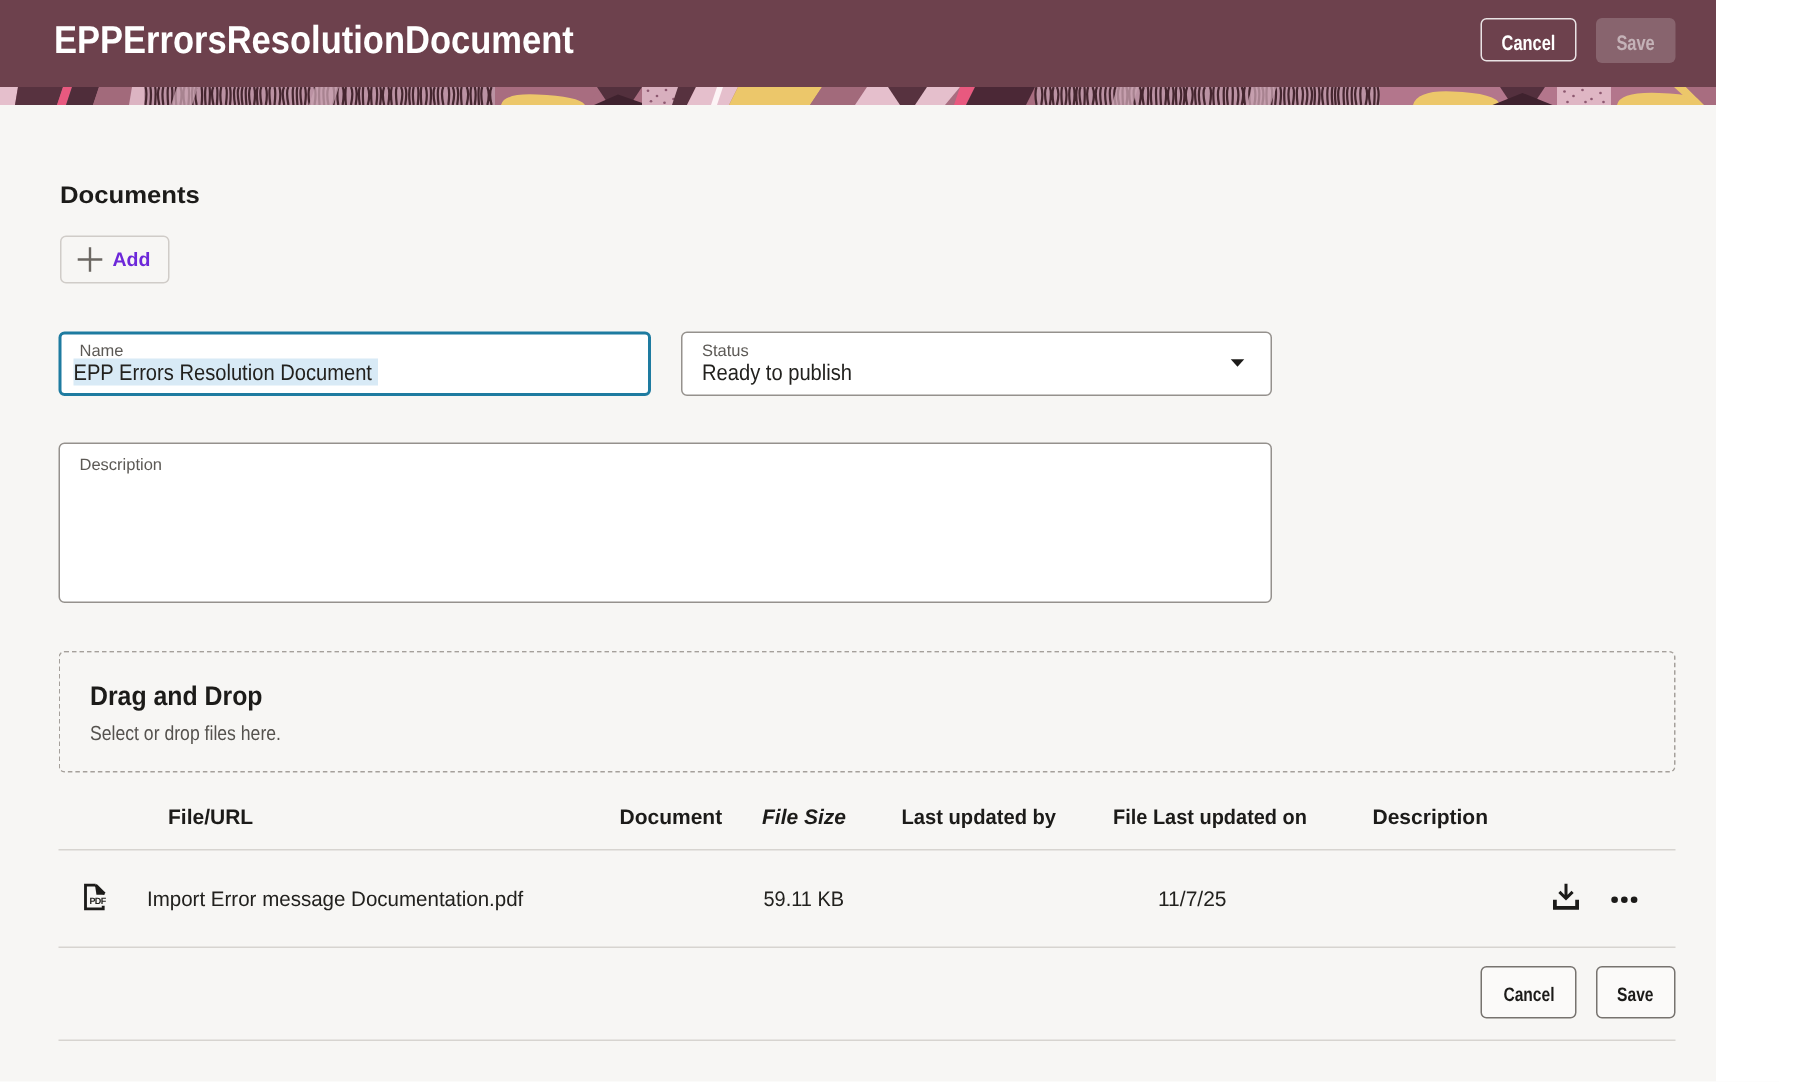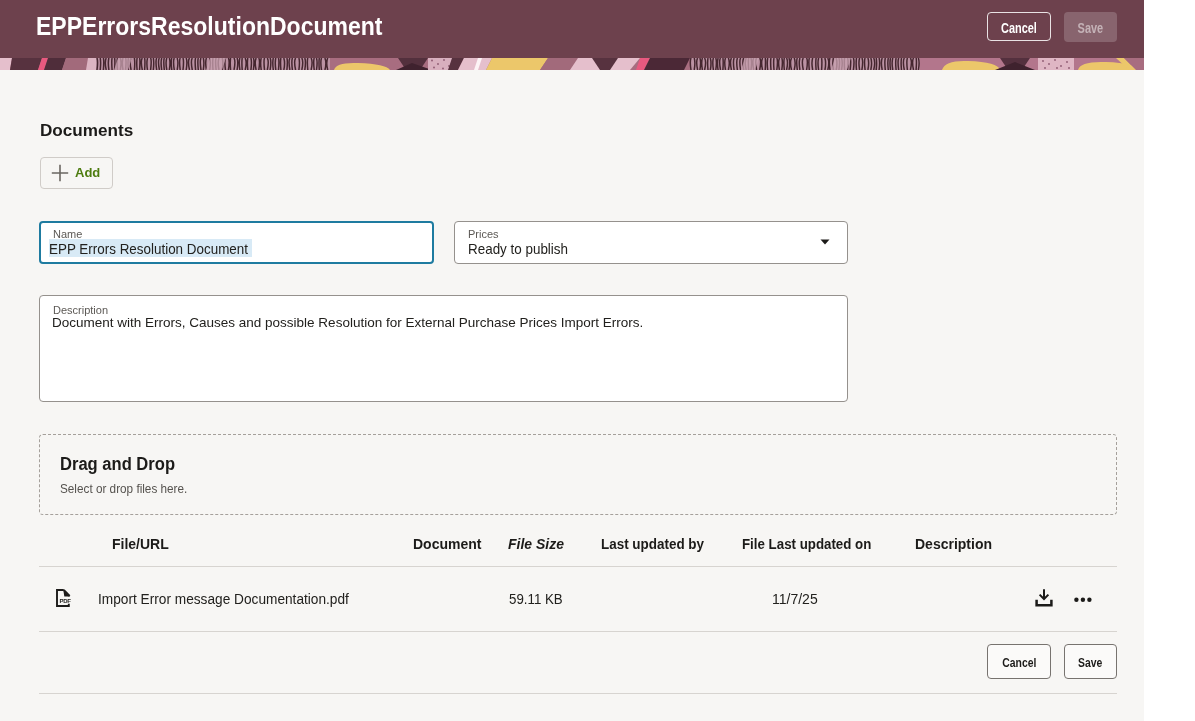--- a/index.html
+++ b/index.html
@@ -9,21 +9,21 @@
   .hdr { left:0; top:0; width:1144px; height:58px; background:#6d414d; }
   .title { left:36px; top:11px; color:#fff; font-weight:bold; font-size:26px; line-height:30px; transform:scaleX(0.885); transform-origin:left center; white-space:nowrap; }
   .hbtn { border-radius:4px; font-size:14px; font-weight:bold; text-align:center; }
   .sx78 { display:inline-block; transform:scaleX(0.78); transform-origin:center; }
   .sx80 { display:inline-block; transform:scaleX(0.80); transform-origin:center; }
   .hcancel { left:987px; top:12px; width:64px; height:29px; line-height:31px; border:1px solid rgba(255,255,255,0.85); color:#fff; }
   .hsave { left:1064px; top:12px; width:53px; height:30px; line-height:32px; background:rgba(255,255,255,0.19); color:rgba(255,255,255,0.5); }
   .strip { left:0; top:58px; width:1144px; height:12px; }
   .h2 { left:40px; top:122px; font-size:16px; font-weight:bold; color:#1c1b19; transform:scaleX(1.07); transform-origin:left top; }
   .addbtn { left:40px; top:157px; width:73px; height:32px; border:1px solid #d0ccc8; border-radius:4px; }
-  .addtxt { left:75px; top:157px; height:16px; line-height:32px; font-size:13px; color:#4d7c0f; font-weight:bold;}
+  .addtxt { left:75px; top:157px; height:16px; line-height:32px; font-size:13px; color:#6d28d9; font-weight:bold;}
   .field { background:#fff; border-radius:4px; }
   .f-name { left:39px; top:221px; width:395px; height:43px; border:2px solid #1e7ba0; }
   .f-status { left:454px; top:221px; width:394px; height:43px; border:1px solid #95918d; }
   .f-desc { left:39px; top:295px; width:809px; height:107px; border:1px solid #95918d; }
   .lbl { font-size:11px; color:#5c5955; }
   .val { font-size:15px; color:#22211e; transform:scaleX(0.895); transform-origin:left top; white-space:nowrap; }
   .sel { background:#d8eaf6; }
   .dnd { left:39px; top:434px; width:1078px; height:81px; border:1px dashed #a5a09b; border-radius:4px; }
   .dndtitle { left:60px; top:454px; font-size:18px; font-weight:bold; color:#1c1b19; transform:scaleX(0.92); transform-origin:left top; }
   .dndsub { left:60px; top:480.5px; font-size:13.5px; color:#55524e; transform:scaleX(0.87); transform-origin:left top; }
@@ -105,29 +105,28 @@
       <path d="M9 0.8 V17.2 M0.8 9 H17.2" stroke="#6b6762" stroke-width="1.6"></path>
     </svg>
   <div class="abs addtxt">Add</div>
 
   <div class="abs field f-name"></div>
   <div class="abs lbl" style="left:53px; top:228px;">Name</div>
   <div class="abs sel" style="left:49px; top:238.5px; width:203px; height:18px;"></div>
   <div class="abs val" style="left:48.5px; top:239.5px;">EPP Errors Resolution Document</div>
 
   <div class="abs field f-status"></div>
-  <div class="abs lbl" style="left:468px; top:228px;">Prices</div>
+  <div class="abs lbl" style="left:468px; top:228px;">Status</div>
   <div class="abs val" style="left:468px; top:239.5px;">Ready to publish</div>
   <svg class="abs" style="left:820px; top:239px;" width="10" height="6" viewBox="0 0 10 6">
       <path d="M0.5 0.5 L5 5.5 L9.5 0.5 Z" fill="#1c1b19"></path>
     </svg>
 
   <div class="abs field f-desc"></div>
   <div class="abs lbl" style="left:53px; top:303.5px;">Description</div>
-  <div class="abs" style="left:52px; top:315px; font-size:13.5px; color:#22211e; white-space:nowrap;">Document with Errors, Causes and possible Resolution for External Purchase Prices Import Errors.</div>
 
   <div class="abs dnd"></div>
   <div class="abs dndtitle">Drag and Drop</div>
   <div class="abs dndsub">Select or drop files here.</div>
 
   <div class="abs th" style="left:112px;">File/URL</div>
   <div class="abs th" style="left:413px;">Document</div>
   <div class="abs th" style="left:508px;font-style:italic;">File Size</div>
   <div class="abs th" style="left:601px; transform:scaleX(0.96); transform-origin:left top;">Last updated by</div>
   <div class="abs th" style="left:742px; transform:scaleX(0.95); transform-origin:left top;">File Last updated on</div>

